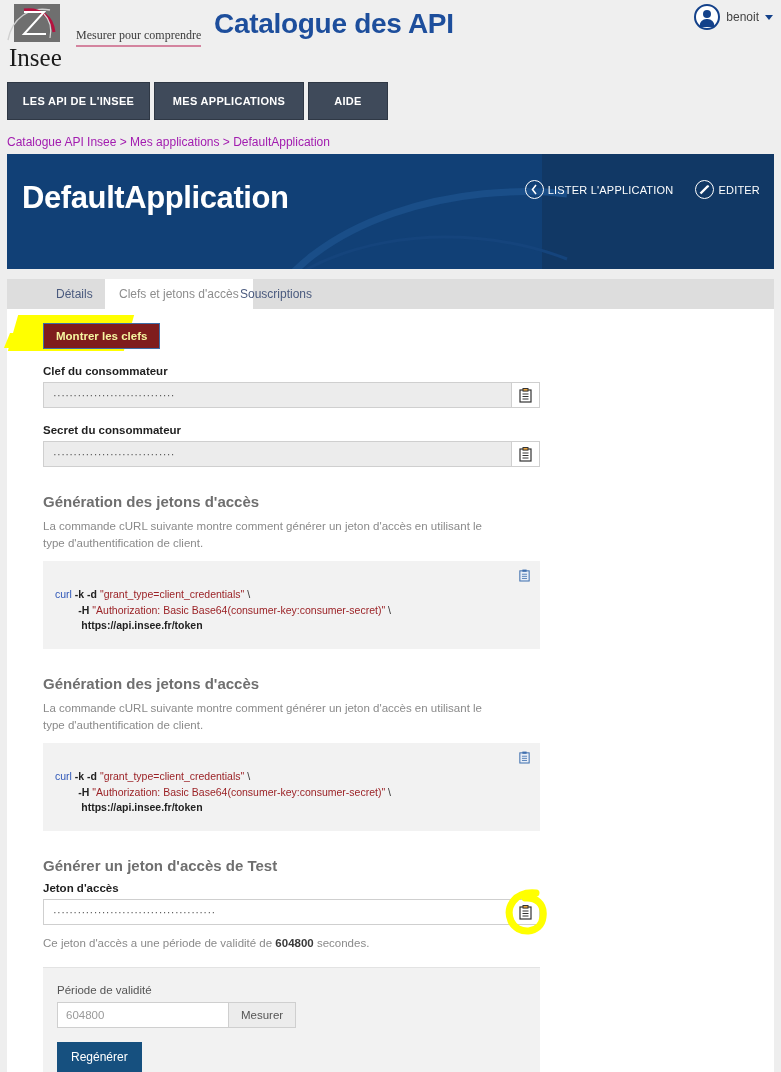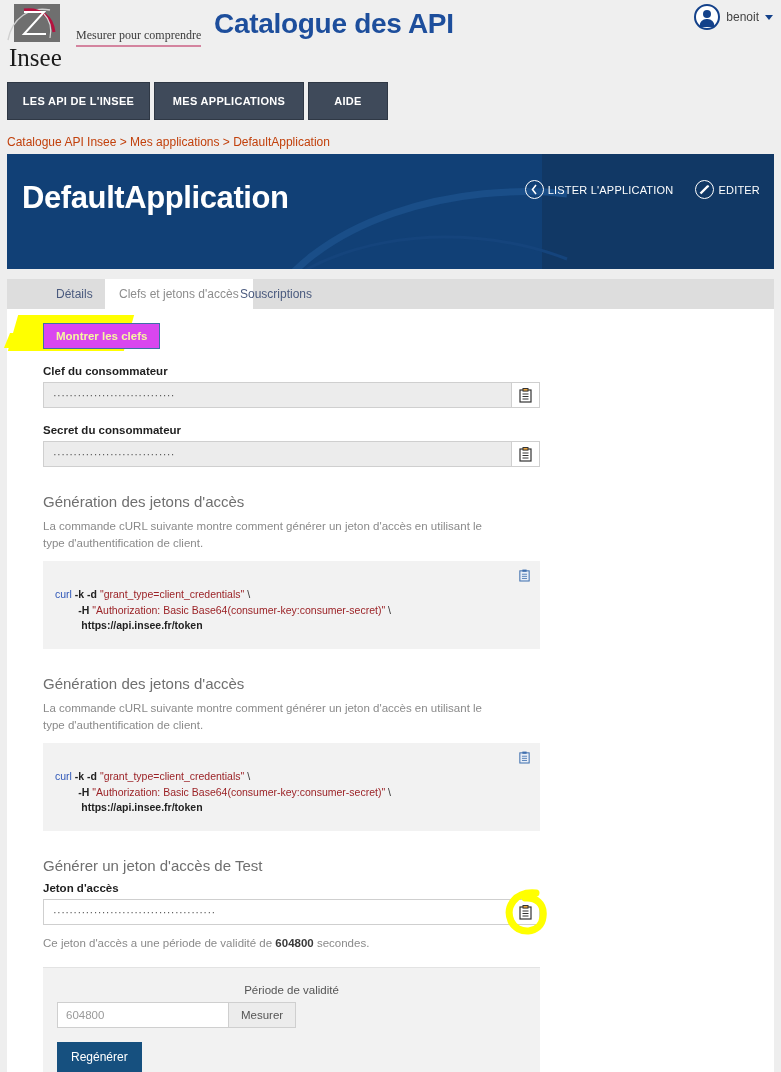--- a/index.html
+++ b/index.html
@@ -51,21 +51,21 @@
     position:absolute; top:0; height:38px; background:#3f4a5a; color:#fff;
     font-size:11px; font-weight:bold; letter-spacing:0.3px;
     display:flex; align-items:center; justify-content:center;
     border:1px solid #2f3845;
   }
   .nav-btn:nth-of-type(1){ left:7px; width:143px; }
   .nav-btn:nth-of-type(2){ left:154px; width:150px; }
   .nav-btn:nth-of-type(3){ left:308px; width:80px; }
 
   
-  .breadcrumb { padding:0 0 0 7px; height:24px; font-size:12px; color:#c2410c; display:flex; align-items:center; }
+  .breadcrumb { padding:0 0 0 7px; height:24px; font-size:12px; color:#a21caf; display:flex; align-items:center; }
   .breadcrumb span { white-space:pre; }
 
   
   .banner {
     position:relative; margin:0 7px; height:115px; background:#114076;
     overflow:hidden;
   }
   .banner-right { position:absolute; right:0; top:0; bottom:0; width:232px; background:#113865; }
   .banner-arc { position:absolute; left:0; top:0; }
   .banner-title {
@@ -83,40 +83,40 @@
     position:absolute; top:0; height:30px; display:flex; align-items:center;
     padding:12px 14px; font-size:12px; color:#4a5a7e;
   }
   .tab.active { background:#ffffff; color:#8d8d8d; }
   .card { background:#ffffff; padding:0 0 10px 0; min-height:742px; position:relative; }
 
   .inner { padding:14px 36px 0 36px; position:relative; }
 
   .show-keys-btn {
     display:inline-flex; align-items:center; justify-content:center;
-    background:#d946ef; color:#f6f6a0; border:1px solid #3d6ea8;
+    background:#7f1d1d; color:#f6f6a0; border:1px solid #3d6ea8;
     font-size:11.5px; font-weight:bold; padding:6px 12px; position:relative; z-index:3;
   }
   .hl-stroke {
     position:absolute; z-index:1; background:#ffff00; pointer-events:none;
   }
 
   .fld-label { font-size:11.5px; font-weight:bold; color:#1f1f1f; margin:16px 0 5px 0; }
   .input-row { display:flex; width:497px; height:26px; border:1px solid #cfcfcf; }
   .input-row .val {
     flex:1; background:#ececec; display:flex; align-items:center; padding:0 9px;
     font-size:11px; color:#555; letter-spacing:0.4px; overflow:hidden; white-space:nowrap;
   }
   .input-row.white .val { background:#ffffff; }
   .copy-cell {
     width:28px; border-left:1px solid #cfcfcf; background:#fff;
     display:flex; align-items:center; justify-content:center;
   }
 
-  .sec-title { font-size:15px; color:#6f6f6f; margin:26px 0 8px 0; font-weight:normal; }
+  .sec-title { font-size:15px; color:#6f6f6f; margin:26px 0 8px 0; font-weight:bold; }
   .sec-desc { font-size:11.5px; color:#8a8a8a; line-height:1.45; width:440px; margin-bottom:10px; }
 
   .codebox {
     background:#f2f2f2; width:497px; position:relative; padding:26px 12px 16px 12px;
   }
   .codebox .copy-abs { position:absolute; right:10px; top:7px; }
   pre.code {
     margin:0; font-family:Liberation Sans, sans-serif; font-size:10.5px;
     line-height:1.45; color:#333; white-space:pre;
   }
@@ -125,21 +125,21 @@
   .c-str { color:#9b2226; }
   .c-url { color:#222; font-weight:bold; }
 
   .note { font-size:11.5px; color:#8a8a8a; margin-top:12px; }
   .note b { color:#3a3a3a; }
 
   .panel {
     margin-top:18px; background:#f2f2f2; width:497px; padding:16px 14px 20px 14px;
     border-top:1px solid #e3e3e3;
   }
-  .panel-label { font-size:11.5px; color:#555; margin-bottom:6px;text-align:center; }
+  .panel-label { font-size:11.5px; color:#555; margin-bottom:6px; }
   .ig { display:flex; height:26px; width:232px; }
   .ig input {
     flex:1; border:1px solid #cfcfcf; background:#fff; font-size:11.5px; padding:0 8px;
     color:#9a9a9a; font-family:"Liberation Sans", sans-serif; outline:none;
   }
   .ig .addon {
     border:1px solid #cfcfcf; border-left:none; background:#ececec; padding:0 12px;
     display:flex; align-items:center; font-size:11.5px; color:#555;
   }
   .regen-btn {

